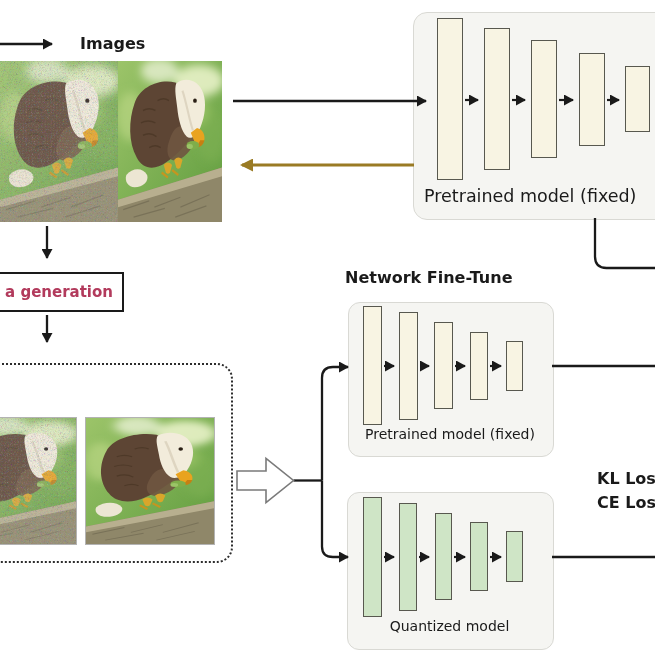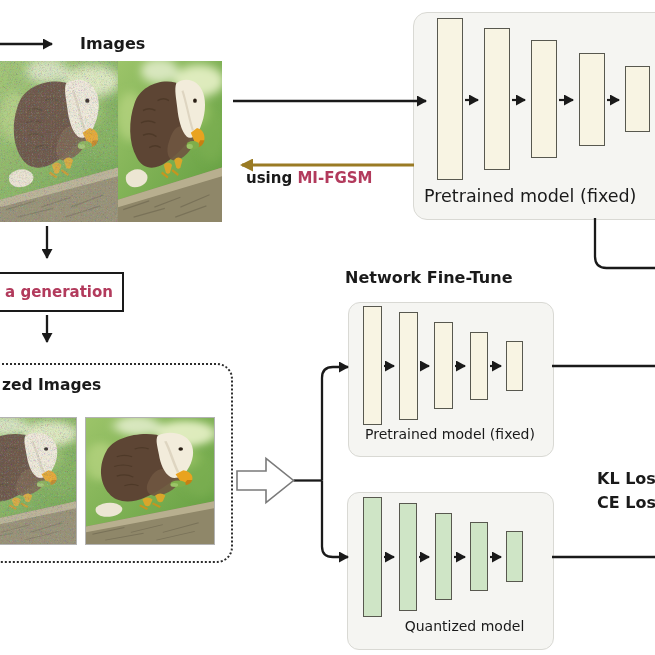--- a/index.html
+++ b/index.html
@@ -30,21 +30,21 @@
     color:var(--crimson,#b23a5c);font-weight:bold;font-size:15px;
   }
   .dotted-box{
     position:absolute;left:-30px;top:363px;width:263px;height:200px;z-index:0;
     border:2.3px dotted #2c2c2c;border-radius:16px;box-sizing:border-box;
   }
   .dotted-title{left:2px;top:376px;font-size:15.5px;font-weight:bold;}
   .nft-title{left:345px;top:268px;font-size:16px;font-weight:bold;}
   .top-panel-label{left:424px;top:186px;font-size:17.5px;}
   .mid-panel-label{left:348px;top:426px;width:204px;text-align:center;font-size:14px;}
-  .quant-panel-label{left:347px;top:618px;width:205px;text-align:center;font-size:14px;padding-left:15px;}
+  .quant-panel-label{left:347px;top:618px;width:205px;text-align:center;font-size:14px;}
   .loss-label{left:597px;top:467px;font-size:16px;font-weight:bold;line-height:24px;}
   svg.layer{position:absolute;left:0;top:0;width:655px;height:655px;z-index:3;pointer-events:none;}
   svg.defsonly{position:absolute;width:0;height:0;}
 </style>
 </head>
 <body>
 
 <div class="stage">
 
   <svg class="defsonly" aria-hidden="true">
@@ -181,23 +181,21 @@
       <path d="M490,557 H501" marker-end="url(#mA)"></path>
     </g>
   </svg>
 
   <div class="gen-box">
     <span>a generation</span>
   </div>
 
   <div class="lbl image-label">Images</div>
 
-  <div class="lbl using-label"><span>using</span><span> </span><span class="attack">MI-FGSM</span></div>
-
-  <div class="lbl dotted-title">zed Images</div>
+
 
   <div class="lbl nft-title">Network Fine-Tune</div>
 
   <div class="lbl top-panel-label"><span>Pretrained model (</span><span class="b">fixed</span><span>)</span></div>
 
   <div class="lbl mid-panel-label"><span>Pretrained model (</span><span class="b">fixed</span><span>)</span></div>
 
   <div class="lbl quant-panel-label">Quantized model</div>
 
   <div class="lbl loss-label">

